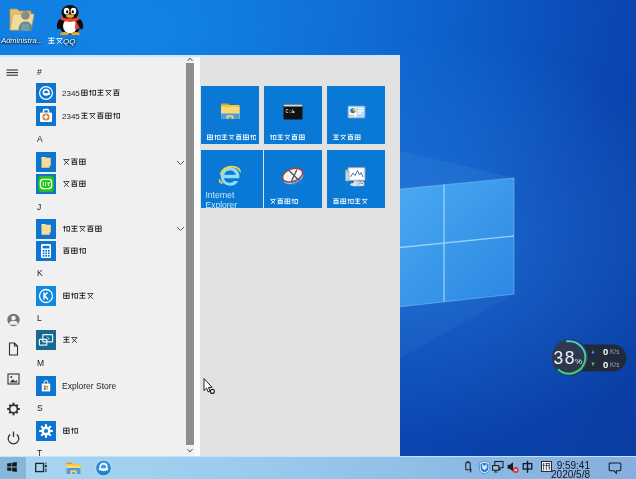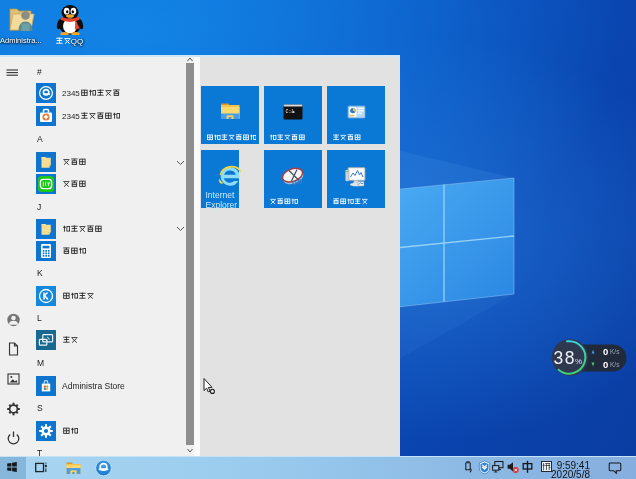--- a/index.html
+++ b/index.html
@@ -28,41 +28,41 @@
 <polygon points="380,191 514,178 514,294 380,309" fill="none" stroke="rgba(165,215,248,0.42)" stroke-width="1"></polygon>
 </svg>
 
 <svg class="abs" style="left:7px;top:4px" width="30" height="30" viewBox="0 0 30 30">
 <path d="M3 5 L10 5 L12 7 L24 7 L24 26 L3 26 Z" fill="#dfc076" stroke="#b89448" stroke-width="0.8"></path>
 <path d="M3 26 L6 10 L27 10 L24 26 Z" fill="#f2dc9c" stroke="#c8a75c" stroke-width="0.8"></path>
 <circle cx="18.5" cy="11.5" r="4.3" fill="#8c8c84"></circle>
 <path d="M11.5 27 Q11.5 17.5 18.5 17.5 Q25.5 17.5 25.5 27 Z" fill="#5d8a8f"></path>
 <path d="M14.5 19.5 L22.5 19.5 L22.5 27 L14.5 27 Z" fill="#6fa0a0"></path>
 </svg>
-<div class="abs" style="left:0;top:36px;width:44px;text-align:left;color:#fff;font-size:7.5px;
-text-shadow:0 1px 2px rgba(0,0,0,0.9),1px 0 2px rgba(0,0,0,0.7);">Administra...</div>
+<div class="abs" style="left:0;top:36px;width:44px;text-align:center;color:#fff;font-size:7.5px;
+text-shadow:0 1px 2px rgba(0,0,0,0.9),1px 0 2px rgba(0,0,0,0.7);font-style:italic;">Administra...</div>
 
 <svg class="abs" style="left:56px;top:3px" width="28" height="32" viewBox="0 0 28 32">
 <ellipse cx="14" cy="21.5" rx="11" ry="10" fill="#0d0d0d"></ellipse>
 <ellipse cx="14" cy="9.5" rx="8.5" ry="7.5" fill="#0d0d0d"></ellipse>
 <ellipse cx="14" cy="23" rx="7" ry="7.5" fill="#ffffff"></ellipse>
 <ellipse cx="3.6" cy="21" rx="2.4" ry="5.5" fill="#0d0d0d" transform="rotate(16 3.6 21)"></ellipse>
 <ellipse cx="24.4" cy="21" rx="2.4" ry="5.5" fill="#0d0d0d" transform="rotate(-16 24.4 21)"></ellipse>
 <ellipse cx="10.6" cy="8.2" rx="2.8" ry="3.4" fill="#ffffff"></ellipse>
 <ellipse cx="17.4" cy="8.2" rx="2.8" ry="3.4" fill="#ffffff"></ellipse>
 <ellipse cx="11.2" cy="8.8" rx="1.2" ry="1.5" fill="#000"></ellipse>
 <ellipse cx="16.8" cy="8.8" rx="1.2" ry="1.5" fill="#000"></ellipse>
 <ellipse cx="14" cy="13" rx="4" ry="1.8" fill="#f5a623"></ellipse>
 <path d="M4.5 16.8 Q14 21 23.5 16.8 L22.6 13.8 Q14 17.5 5.4 13.8 Z" fill="#e8442e"></path>
 <path d="M19.5 16.8 L23.8 25.5 L18.8 26.5 Z" fill="#e8442e"></path>
 <ellipse cx="8.5" cy="30.8" rx="4.2" ry="1.9" fill="#f5a623"></ellipse>
 <ellipse cx="19.5" cy="30.8" rx="4.2" ry="1.9" fill="#f5a623"></ellipse>
 </svg>
 
-<div class="abs" style="left:47px;top:36px;width:44px;text-align:center;color:#fff;font-size:8px;text-shadow:0 1px 2px rgba(0,0,0,0.9),1px 0 2px rgba(0,0,0,0.7);white-space:nowrap;"><svg width="16.0" height="9.0" viewBox="0 0 16.0 9.0" style="vertical-align:-1.5px">
+<div class="abs" style="left:47px;top:36px;width:44px;color:#fff;font-size:8px;text-shadow:0 1px 2px rgba(0,0,0,0.9),1px 0 2px rgba(0,0,0,0.7);white-space:nowrap;font-style:italic;"><svg width="16.0" height="9.0" viewBox="0 0 16.0 9.0" style="vertical-align:-1.5px">
       <g transform="translate(0.40,0.5) scale(0.800)">
         <line x1="1" y1="2.2" x2="9" y2="2.2" stroke="#fff" stroke-width="1.15"></line>
         <line x1="1.8" y1="5" x2="8.2" y2="5" stroke="#fff" stroke-width="1.15"></line>
         <line x1="1" y1="8.4" x2="9" y2="8.4" stroke="#fff" stroke-width="1.15"></line>
         <line x1="5" y1="1.2" x2="5" y2="8.4" stroke="#fff" stroke-width="1.15"></line>
       </g>
       <g transform="translate(8.40,0.5) scale(0.800)">
         <line x1="1.2" y1="2.6" x2="8.8" y2="2.6" stroke="#fff" stroke-width="1.15"></line>
         <line x1="2.2" y1="3.6" x2="8" y2="9" stroke="#fff" stroke-width="1.15"></line>
         <line x1="7.8" y1="3.6" x2="2" y2="9" stroke="#fff" stroke-width="1.15"></line>
@@ -370,21 +370,21 @@
     </svg></div>
 <div class="abs" style="left:37px;top:358.5px;font-size:8.5px;color:#1a1a1a;line-height:9px;">M</div>
 <div class="abs" style="left:36px;top:375.5px;width:20px;height:20px;background:#0d75d0;"><svg width="20" height="20" viewBox="0 0 20 20">
       <path d="M8.2 7.8 L8.2 6.4 Q8.2 4.6 10 4.6 Q11.8 4.6 11.8 6.4 L11.8 7.8" fill="none" stroke="#c8def2" stroke-width="1.2"></path>
       <rect x="5.8" y="7.6" width="8.4" height="7.8" fill="#fff"></rect>
       <rect x="7.8" y="9.6" width="2" height="2" fill="#e04838"></rect>
       <rect x="10.2" y="9.6" width="2" height="2" fill="#7ab648"></rect>
       <rect x="7.8" y="12" width="2" height="2" fill="#3a88d8"></rect>
       <rect x="10.2" y="12" width="2" height="2" fill="#f0b838"></rect>
     </svg></div>
-<div class="abs" style="left:62px;top:380.5px;font-size:8px;color:#1f1f1f;line-height:10px;white-space:nowrap;"><span style="font-size:8.5px">Administra Store</span></div>
+<div class="abs" style="left:62px;top:380.5px;font-size:8px;color:#1f1f1f;line-height:10px;white-space:nowrap;"><span style="font-size:8.5px">Explorer Store</span></div>
 <div class="abs" style="left:37px;top:404.0px;font-size:8.5px;color:#1a1a1a;line-height:9px;">S</div>
 <div class="abs" style="left:36px;top:420.5px;width:20px;height:20px;background:#0d75d0;"><svg width="20" height="20" viewBox="0 0 20 20">
       <g fill="#fff">
         <circle cx="10" cy="10" r="4.6"></circle>
         <rect x="9" y="3.2" width="2" height="3" transform="rotate(0 10 10)"></rect>
         <rect x="9" y="3.2" width="2" height="3" transform="rotate(45 10 10)"></rect>
         <rect x="9" y="3.2" width="2" height="3" transform="rotate(90 10 10)"></rect>
         <rect x="9" y="3.2" width="2" height="3" transform="rotate(135 10 10)"></rect>
         <rect x="9" y="3.2" width="2" height="3" transform="rotate(180 10 10)"></rect>
         <rect x="9" y="3.2" width="2" height="3" transform="rotate(225 10 10)"></rect>
@@ -520,21 +520,21 @@
           <line x1="5" y1="1.8" x2="5" y2="4.2" stroke="#fff" stroke-width="1.15"></line>
           <rect x="2.2" y="4.2" width="5.6" height="4.4" fill="none" stroke="#fff" stroke-width="1.15"></rect>
           <line x1="2.2" y1="6.4" x2="7.8" y2="6.4" stroke="#fff" stroke-width="1.15"></line>
         </g>
         <g transform="translate(22.00,0.5) scale(0.720)">
           <rect x="1.6" y="2" width="6.8" height="6.6" fill="none" stroke="#fff" stroke-width="1.15"></rect>
           <line x1="1.6" y1="5.3" x2="8.4" y2="5.3" stroke="#fff" stroke-width="1.15"></line>
           <line x1="5" y1="2" x2="5" y2="8.6" stroke="#fff" stroke-width="1.15"></line>
         </g>
       </svg></div></div>
-<div class="abs" style="left:200.5px;top:149.5px;width:38px;height:58.5px;background:#0a79d6;"><svg width="58" height="58.5" viewBox="0 0 58 58.5">
+<div class="abs" style="left:200.5px;top:149.5px;width:62px;height:58.5px;background:#0a79d6;"><svg width="58" height="58.5" viewBox="0 0 58 58.5">
       <path d="M29 17.2 A 9.3 9.3 0 0 0 19.7 26.5 A 9.3 9.3 0 0 0 29 35.8 A 9.3 9.3 0 0 0 37.2 30.9 L 33 30.9 A 6.2 6.2 0 0 1 22.8 28.3 L 38.3 28.3 A 9.3 9.3 0 0 0 29 17.2 Z M 29 20.4 A 6.2 6.2 0 0 1 34.9 24.7 L 23.1 24.7 A 6.2 6.2 0 0 1 29 20.4 Z" fill="#8edcf5"></path>
       <path d="M20.3 33.8 Q16.8 32.6 18.3 28.6 Q19.4 31.6 22.1 32.9 Q21.2 34.1 20.3 33.8 Z" fill="#f2d53e"></path>
       <path d="M18.6 24.4 Q20.6 17.2 28.2 16 Q35 15 38.6 18.6 Q40.4 20.4 39.3 23.3 Q38.8 20.9 36.9 19.4 Q33.5 16.8 27.9 17.9 Q21.9 19.1 19.6 25.6 Z" fill="#f2d53e"></path>
     </svg><div class="abs" style="left:5px;top:40px;color:#cdeaf8;font-size:8.5px;line-height:10.5px;">Internet<br>Explorer</div></div>
 <div class="abs" style="left:263.5px;top:149.5px;width:58px;height:58.5px;background:#0a79d6;"><svg width="58" height="58.5" viewBox="0 0 58 58.5">
       <g transform="rotate(-20 29 25)">
         <ellipse cx="28.5" cy="27.3" rx="10.5" ry="6.2" fill="#9cc2e0"></ellipse>
         <ellipse cx="28.5" cy="25" rx="10.5" ry="6.2" fill="#f6f6f6" stroke="#a04048" stroke-width="1.5"></ellipse>
       </g>
       <path d="M25 20.5 L34.5 30 M33 19.5 L27.5 31" stroke="#4a555f" stroke-width="1.3"></path>

